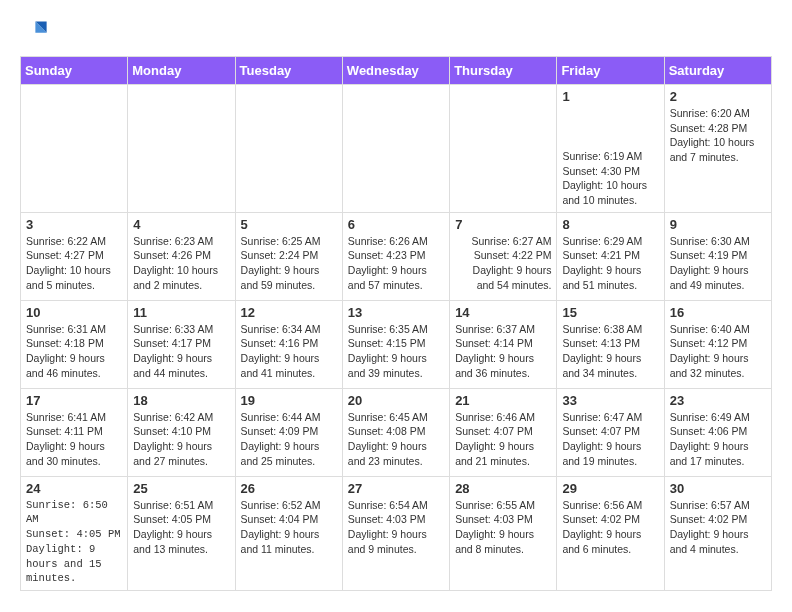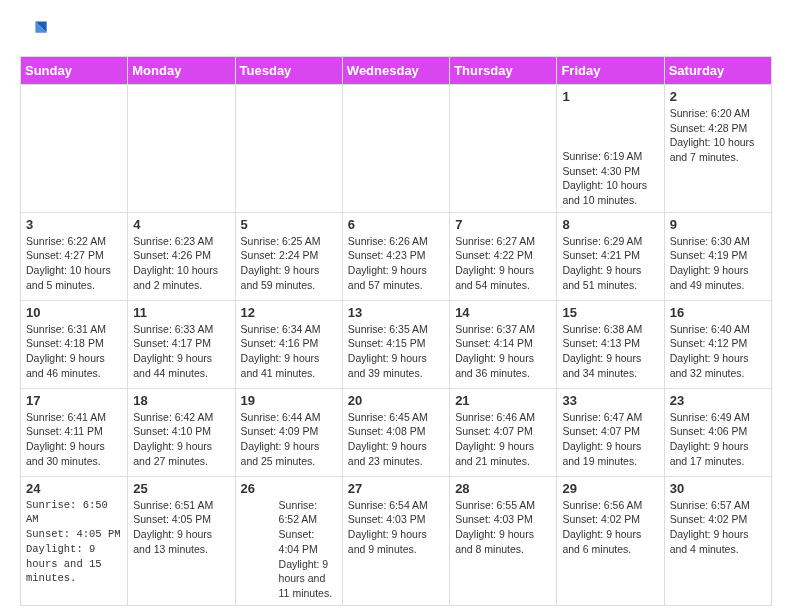--- a/index.html
+++ b/index.html
@@ -8,21 +8,21 @@
     .header { display: flex; justify-content: space-between; align-items: flex-start; margin-bottom: 12px; }
     .logo { display: flex; align-items: center; }
     .logo-text { font-size: 18px; line-height: 1.1; }
     .logo-text .general { font-weight: bold; color: #333; }
     .logo-text .blue { font-weight: bold; color: #1a5fb4; }
     .logo-icon { width: 28px; height: 28px; margin-right: 2px; }
     .title-area { text-align: right; }
     .month-title { font-size: 36px; font-weight: normal; color: #333; }
     .location { font-size: 16px; color: #555; margin-top: 2px; }
     .calendar { width: 100%; border-collapse: collapse; }
-    .calendar th { background: #d946ef; color: #fff; font-size: 13px; font-weight: bold; padding: 6px 4px; text-align: left; border: 1px solid #ddd; }
+    .calendar th { background: #8b5cf6; color: #fff; font-size: 13px; font-weight: bold; padding: 6px 4px; text-align: left; border: 1px solid #ddd; }
     .calendar td { vertical-align: top; border: 1px solid #ddd; padding: 4px 5px; min-height: 80px; width: calc(100%/7); font-size: 11px; color: #333; }
     .cell-number { font-size: 13px; font-weight: bold; display: block; margin-bottom: 2px; }
     .cell-info { font-size: 10.5px; line-height: 1.4; color: #333; }
     tr.calendar-row td { height: 88px; }
   </style>
 </head>
 <body>
 
 <div class="container">
   <div class="header">
@@ -95,21 +95,21 @@
 Daylight: 9 hours and 59 minutes.</div>
           </td>
           <td>
             <span class="cell-number">6</span>
             <div class="cell-info" style="white-space: pre-line;">Sunrise: 6:26 AM
 Sunset: 4:23 PM
 Daylight: 9 hours and 57 minutes.</div>
           </td>
           <td>
             <span class="cell-number">7</span>
-            <div class="cell-info" style="white-space: pre-line;">Sunrise: 6:27 AM
+            <div class="cell-info" style="white-space: pre-line; text-align: right;">Sunrise: 6:27 AM
 Sunset: 4:22 PM
 Daylight: 9 hours and 54 minutes.</div>
           </td>
           <td>
             <span class="cell-number">8</span>
             <div class="cell-info" style="white-space: pre-line;">Sunrise: 6:29 AM
 Sunset: 4:21 PM
 Daylight: 9 hours and 51 minutes.</div>
           </td>
           <td>
@@ -215,21 +215,21 @@
 Daylight: 9 hours and 15 minutes.</div>
           </td>
           <td>
             <span class="cell-number">25</span>
             <div class="cell-info" style="white-space: pre-line;">Sunrise: 6:51 AM
 Sunset: 4:05 PM
 Daylight: 9 hours and 13 minutes.</div>
           </td>
           <td>
             <span class="cell-number">26</span>
-            <div class="cell-info" style="white-space: pre-line; margin-left: 38px;">Sunrise: 6:52 AM
+            <div class="cell-info" style="white-space: pre-line;">Sunrise: 6:52 AM
 Sunset: 4:04 PM
 Daylight: 9 hours and 11 minutes.</div>
           </td>
           <td>
             <span class="cell-number">27</span>
             <div class="cell-info" style="white-space: pre-line;">Sunrise: 6:54 AM
 Sunset: 4:03 PM
 Daylight: 9 hours and 9 minutes.</div>
           </td>
           <td>

